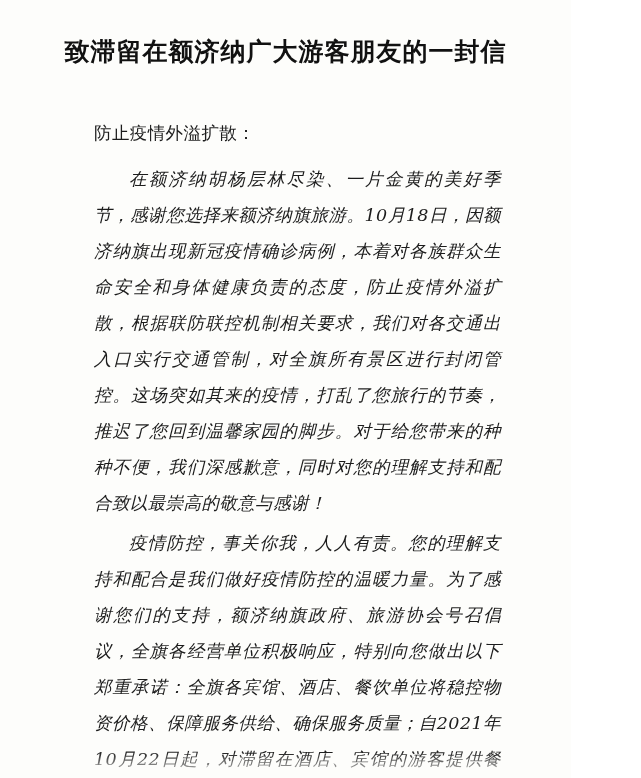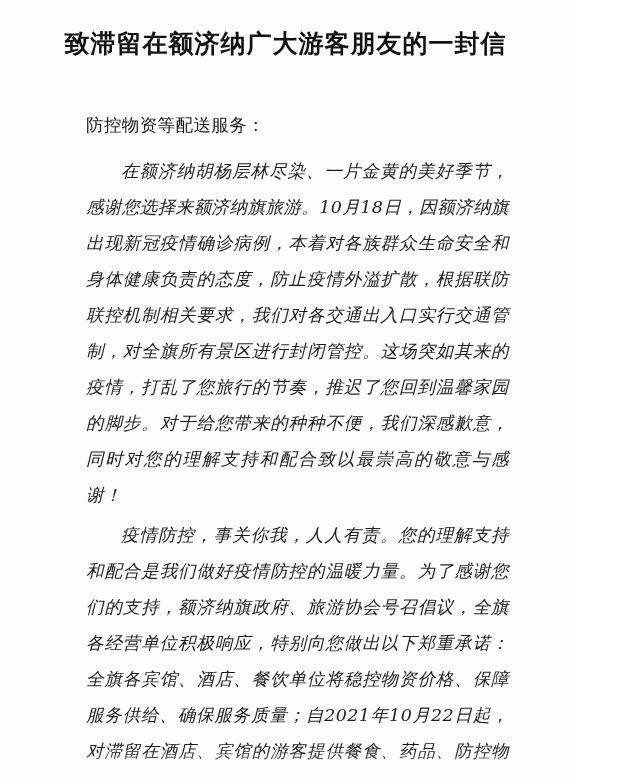--- a/index.html
+++ b/index.html
@@ -13,21 +13,21 @@
     overflow: hidden;
     font-family: "DejaVu Serif", "Liberation Serif", serif;
     color: #1a1a1a;
   }
   .page {
     position: relative;
     width: 571px;
     height: 778px;
     background: #fdfdfb;
     box-sizing: border-box;
-    padding: 0;
+    padding: 8px;
   }
   .doc-title {
     text-align: center;
     font-size: 25px;
     font-weight: bold;
     letter-spacing: 1px;
     margin: 0;
     padding: 26px 40px 0 40px;
     line-height: 1.4;
     color: #111;
@@ -65,19 +65,19 @@
   }
 </style>
 </head>
 <body>
 
 <div class="page">
 
   <h1 class="doc-title">致滞留在额济纳广大游客朋友的一封信</h1>
 
   <div class="body-block">
-    <p class="para salutation">防控物资等配送服务：</p>
+    <p class="para salutation">防止疫情外溢扩散：</p>
     <p class="para indent">在额济纳胡杨层林尽染、一片金黄的美好季节，感谢您选择来额济纳旗旅游。10月18日，因额济纳旗出现新冠疫情确诊病例，本着对各族群众生命安全和身体健康负责的态度，防止疫情外溢扩散，根据联防联控机制相关要求，我们对各交通出入口实行交通管制，对全旗所有景区进行封闭管控。这场突如其来的疫情，打乱了您旅行的节奏，推迟了您回到温馨家园的脚步。对于给您带来的种种不便，我们深感歉意，同时对您的理解支持和配合致以最崇高的敬意与感谢！</p>
     <p class="para indent">疫情防控，事关你我，人人有责。您的理解支持和配合是我们做好疫情防控的温暖力量。为了感谢您们的支持，额济纳旗政府、旅游协会号召倡议，全旗各经营单位积极响应，特别向您做出以下郑重承诺：全旗各宾馆、酒店、餐饮单位将稳控物资价格、保障服务供给、确保服务质量；自2021年10月22日起，对滞留在酒店、宾馆的游客提供餐食、药品、防控物资等配送服务，其中，午餐及各类物品配送费用为免费提供。同时，我们将及时提供全旗疫情防控指挥部最新防控信息，为滞留在额济纳旗的广大游客朋友们赠送我旗3个核心景区门票1张，即胡杨林旅游区（5A）、黑城弱水</p>
   </div>
 
   <div class="fade-bottom"></div>
 </div>
 
 </body></html>

